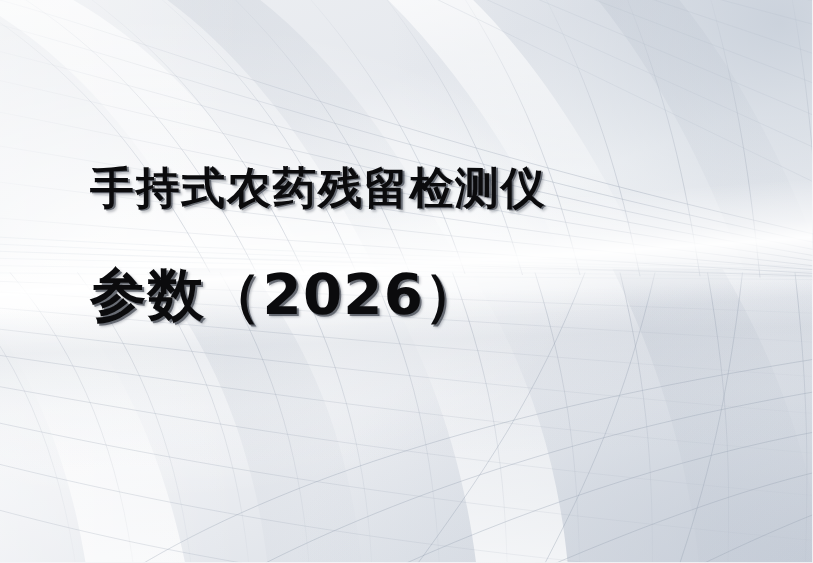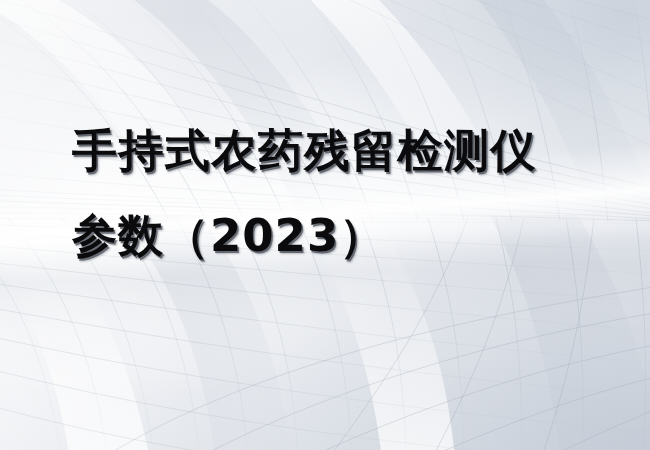--- a/index.html
+++ b/index.html
@@ -92,21 +92,21 @@
     display: block;
     color: #0b0b0d;
     font-weight: bold;
     white-space: nowrap;
     text-shadow:
        1.5px 1.5px 0 rgba(30,34,46,0.55),
        2.5px 2.5px 2px rgba(40,45,60,0.28);
   }
 
   .line-1 {
-    font-size: 45px;
+    font-size: 35px;
     line-height: 58px;
     letter-spacing: 1.5px;
   }
 
   .line-2 {
     font-size: 45px;
     line-height: 56px;
     letter-spacing: 1px;
     margin-top: 28px;
   }
@@ -245,16 +245,16 @@
       </g>
     </svg>
   </div>
 
   <div class="bg-layer bg-sweep"></div>
 
   <div class="bg-layer bg-shade"></div>
 
   <div class="title-block">
     <span class="title-line line-1">手持式农药残留检测仪</span>
-    <span class="title-line line-2">参数（2023）</span>
+    <span class="title-line line-2">参数（2026）</span>
   </div>
 
 </div>
 
 </body></html>

